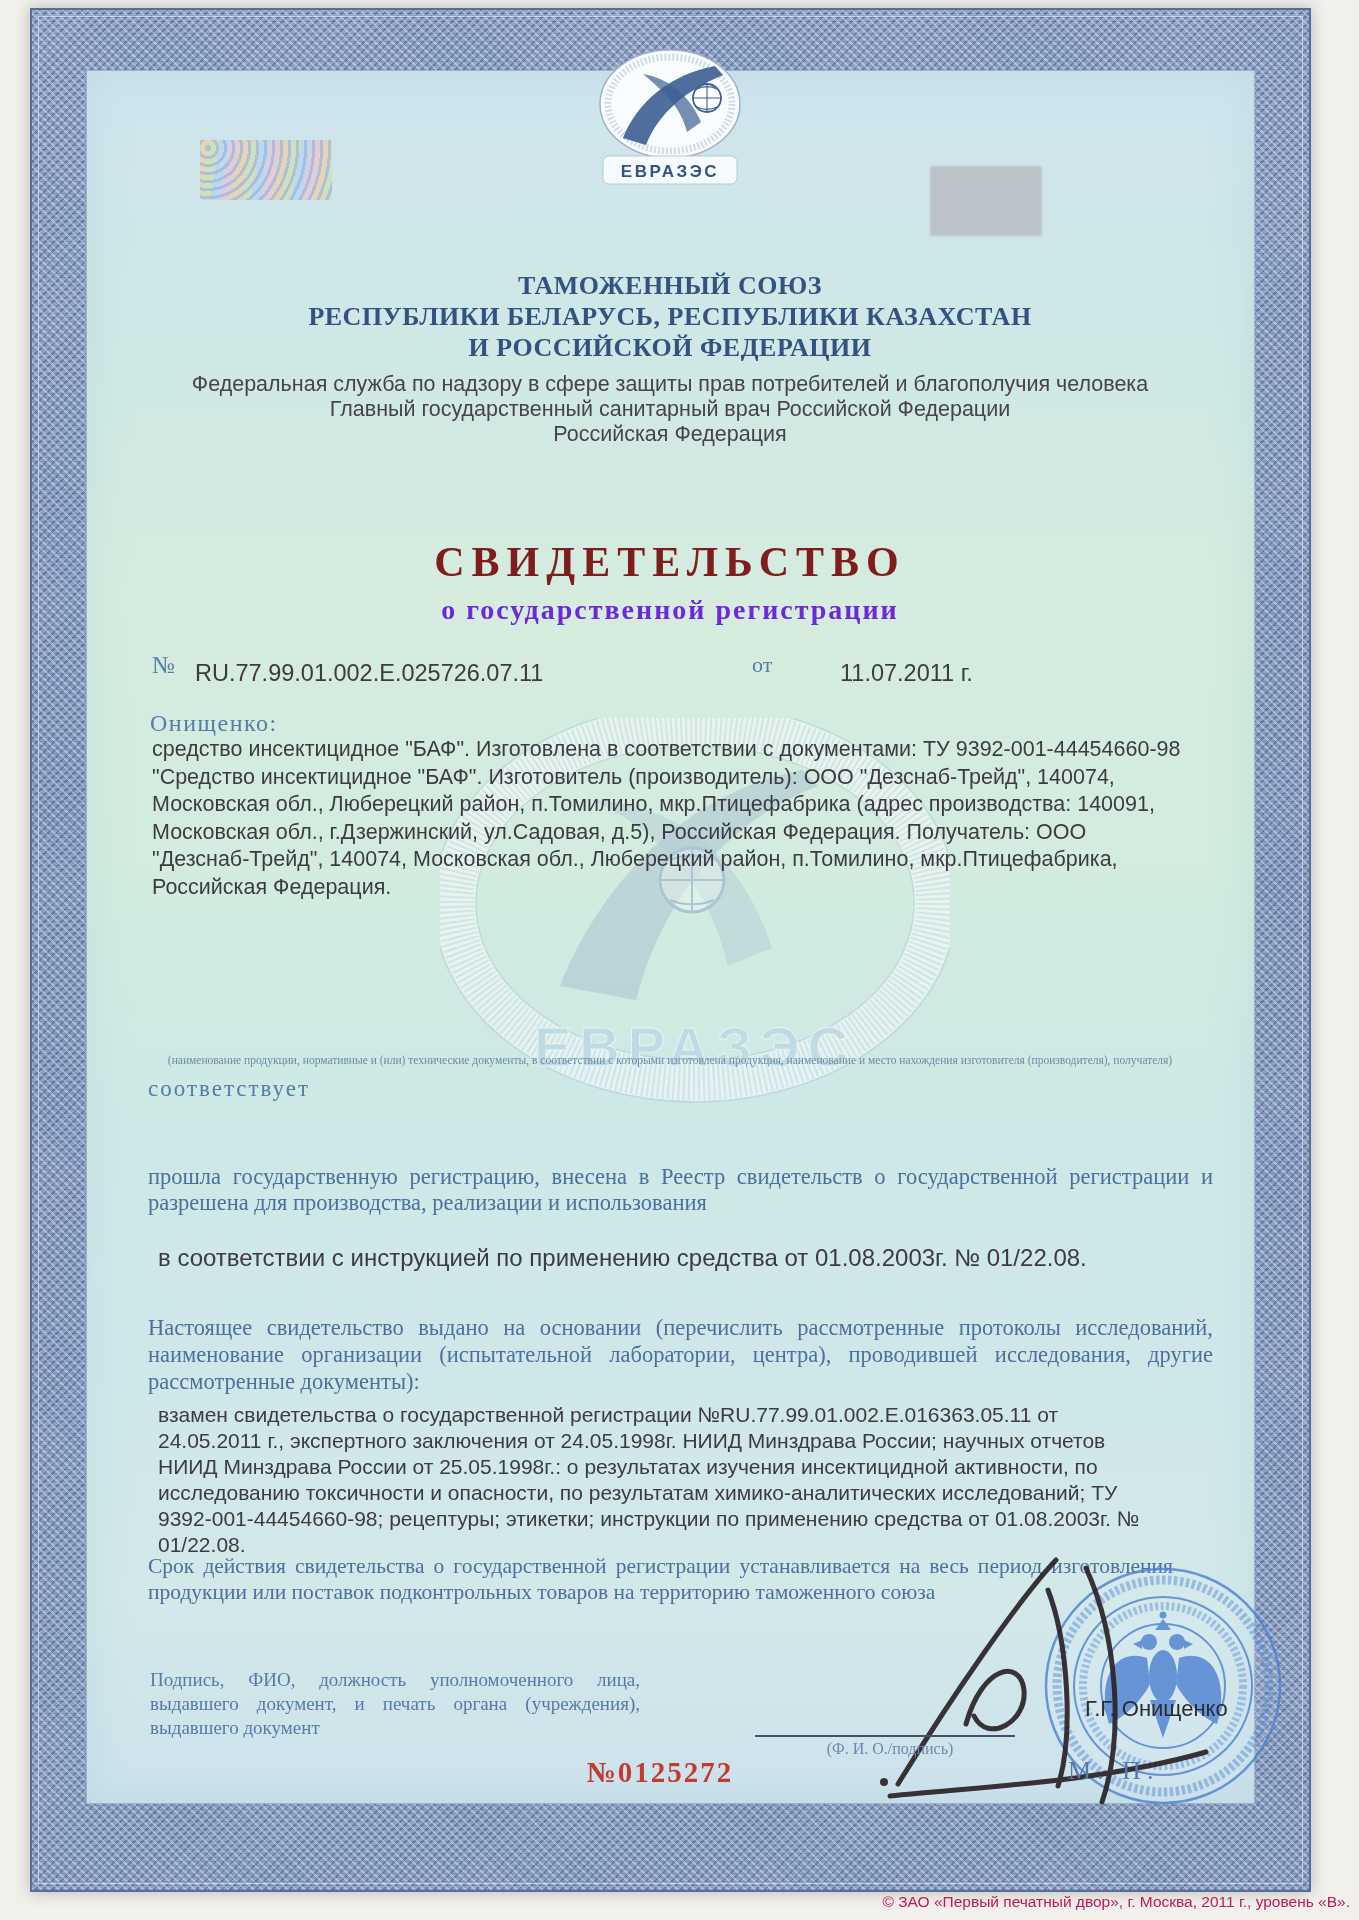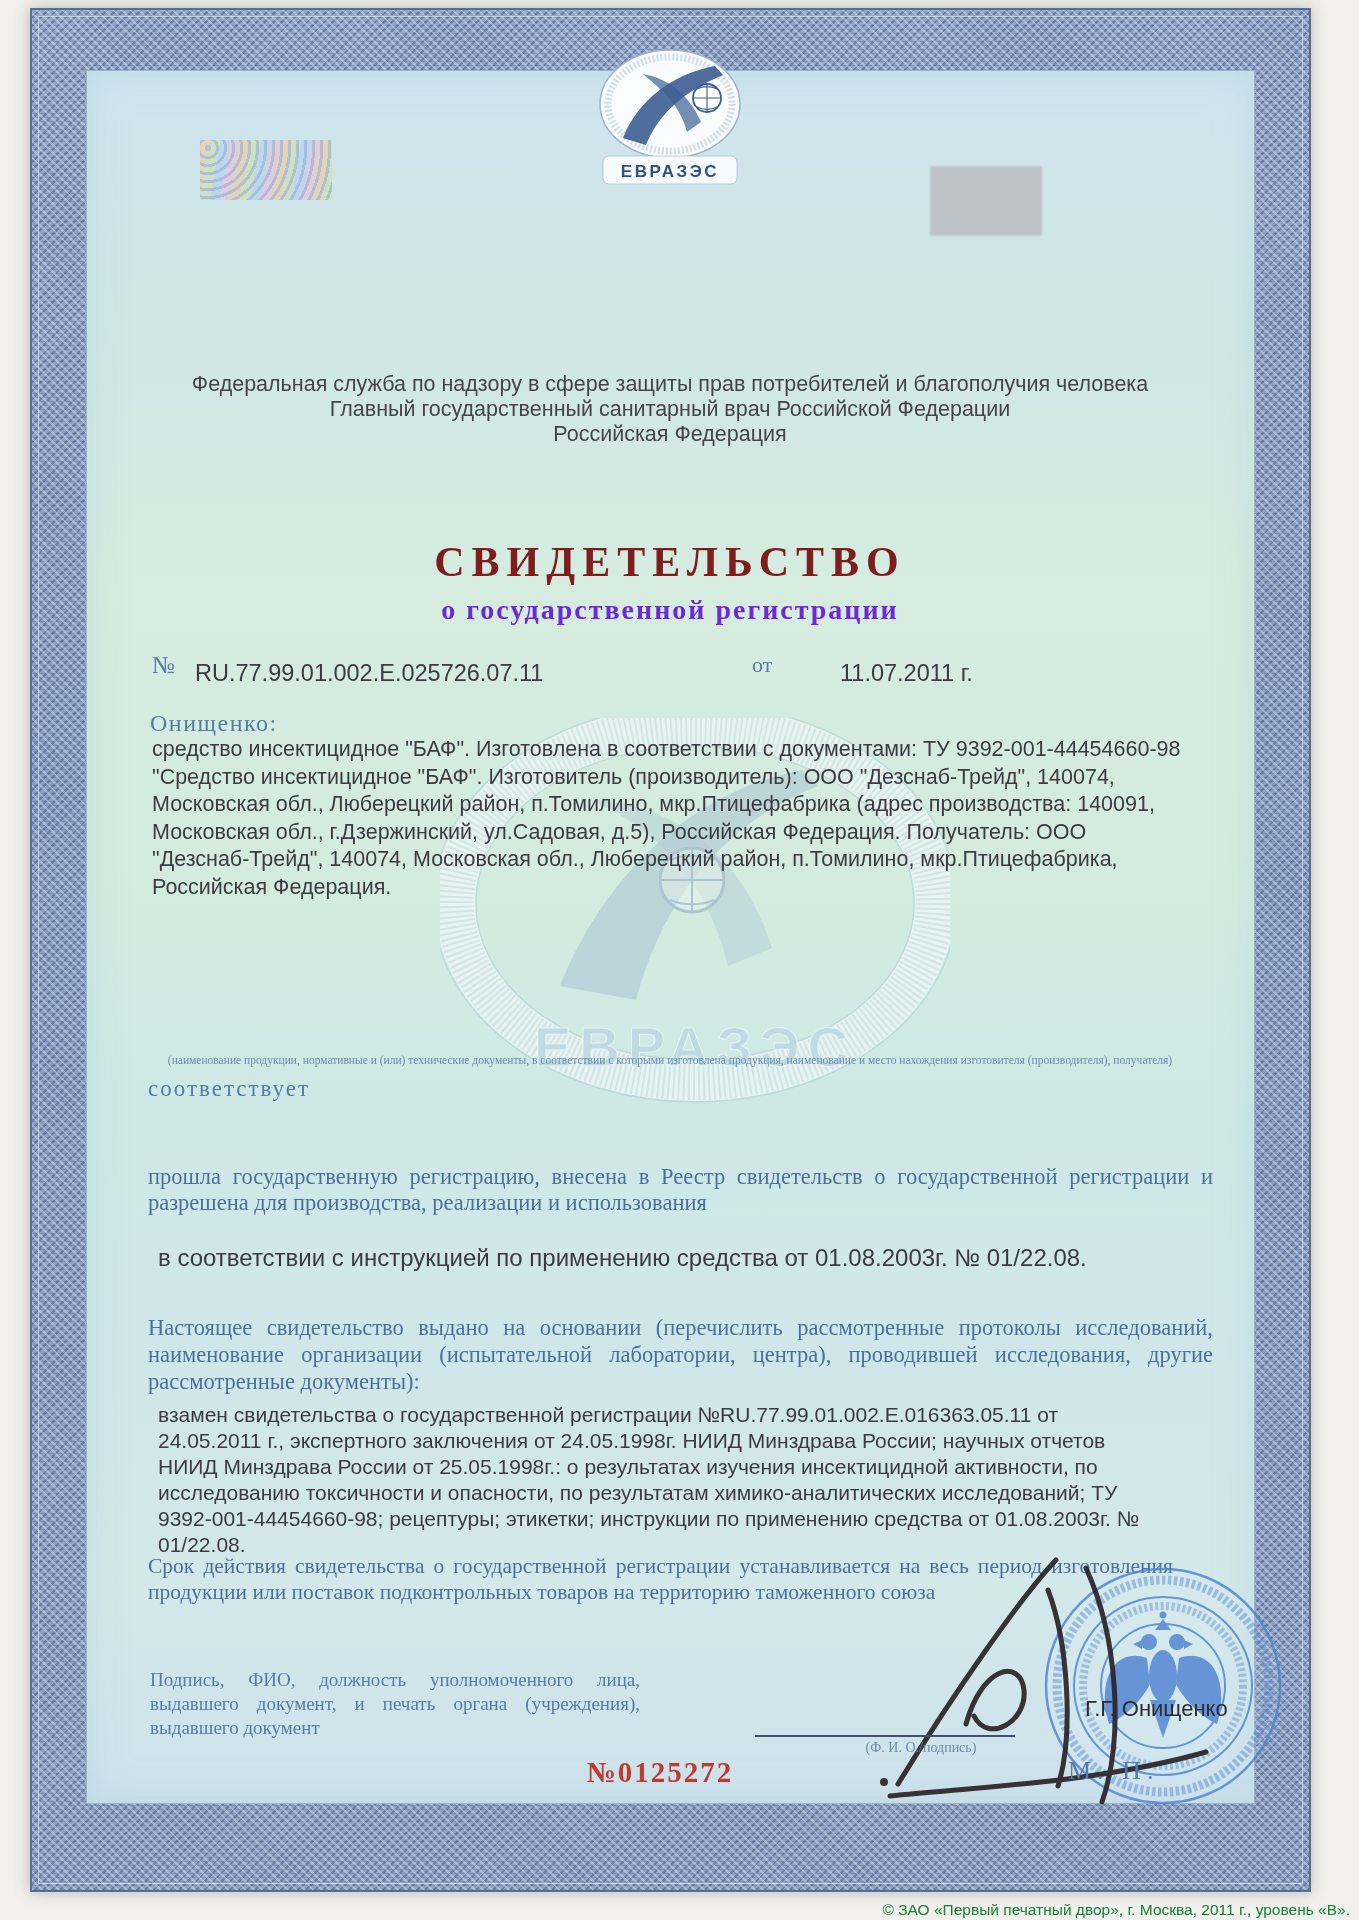--- a/index.html
+++ b/index.html
@@ -26,21 +26,21 @@
   .bluelabel{color:#557ba6;font-family:"Liberation Serif",serif;}
   .bluepara{color:#4c6f9c;font-family:"Liberation Serif",serif;text-align:justify;}
   .dark{color:#3d3a42;font-family:"Liberation Sans",sans-serif;}
   .tinycap{color:#6b8bab;font-family:"Liberation Serif",serif;}
   .serial{color:#c23b33;font-family:"Liberation Serif",serif;font-weight:bold;letter-spacing:2px;}
   .holo{background:
       repeating-radial-gradient(circle at 8px 8px, rgba(120,150,230,.55) 0 3px, rgba(120,150,230,0) 3px 8px),
       repeating-linear-gradient(100deg,#ecd0a9 0 10px,#cfe0b0 10px 20px,#b8d3ec 20px 30px,#e6c6d2 30px 40px);
     opacity:.75;border-radius:2px;filter:blur(.4px);}
   .graypatch{background:#b9bdc3;opacity:.85;filter:blur(1px);border-radius:2px;}
-  .footer{color:#15803d;margin-top:8px;}
+  .footer{color:#be185d;}
 </style>
 </head>
 <body>
 
 <div class="cert">
   <div class="frame"></div>
   <div class="paper"></div>
 
   <svg class="abs" style="left:410px;top:710px;width:510px;height:400px;opacity:.55;" viewBox="0 0 510 400">
     <ellipse cx="255" cy="185" rx="240" ry="178" fill="none" stroke="rgba(255,255,255,.85)" stroke-width="40"></ellipse>
@@ -62,20 +62,25 @@
     <ellipse cx="95" cy="62" rx="70" ry="54" fill="#fafdff" stroke="#9fb3cf" stroke-width="1.5"></ellipse>
     <ellipse cx="95" cy="62" rx="62" ry="47" fill="none" stroke="rgba(159,179,207,.45)" stroke-width="7" stroke-dasharray="2,2"></ellipse>
     <path d="M48,96 C62,60 96,32 140,24 L148,33 C112,48 84,70 71,103 Z" fill="#3c5e93" opacity=".9"></path>
     <path d="M126,80 C114,52 92,36 68,32 C92,52 106,66 112,90 Z" fill="#3c5e93" opacity=".7"></path>
     <circle cx="132" cy="56" r="14" fill="#ffffff" stroke="#3c5e93" stroke-width="1.8"></circle>
     <path d="M118,56 h28 M132,42 v28 M122,47 a16,11 0 0 1 20,0 M122,65 a16,11 0 0 0 20,0" stroke="#3c5e93" stroke-width="1.1" fill="none"></path>
     <rect x="28" y="114" width="134" height="28" rx="6" fill="rgba(250,253,255,.92)" stroke="#aebdd6" stroke-width=".8"></rect>
     <text x="95" y="135" text-anchor="middle" font-family="Liberation Sans, sans-serif" font-weight="bold" font-size="17" letter-spacing="2.5" fill="#33527f">ЕВРАЗЭС</text>
   </svg>
 
+  <div class="abs center navy" style="left:40px;top:262px;width:1200px;font-size:26px;line-height:31px;letter-spacing:.5px;">
+    <div>ТАМОЖЕННЫЙ СОЮЗ</div>
+    <div>РЕСПУБЛИКИ БЕЛАРУСЬ, РЕСПУБЛИКИ КАЗАХСТАН</div>
+    <div>И РОССИЙСКОЙ ФЕДЕРАЦИИ</div>
+  </div>
 
   <div class="abs center dark" style="left:40px;top:364px;width:1200px;font-size:21.5px;line-height:25px;color:#474349;">
     <div>Федеральная служба по надзору в сфере защиты прав потребителей и благополучия человека</div>
     <div>Главный государственный санитарный врач Российской Федерации</div>
     <div>Российская Федерация</div>
   </div>
 
 
   <div class="abs center navy" style="left:40px;top:530px;width:1200px;font-size:42px;letter-spacing:7px;color:#7f1d1d;">СВИДЕТЕЛЬСТВО</div>
   <div class="abs center navy" style="left:40px;top:586px;width:1200px;font-size:28px;letter-spacing:2px;color:#6d28d9;">о государственной регистрации</div>
@@ -130,20 +135,20 @@
       <path d="M20,250 C120,240 230,236 336,206"></path>
     </g>
     <circle cx="14" cy="236" r="4" fill="#2b2327" opacity=".92"></circle>
   </svg>
 
   <div class="abs bluepara" style="left:120px;top:1660px;width:490px;font-size:19px;line-height:24px;color:#557ba6;">Подпись, ФИО, должность уполномоченного лица, выдавшего документ, и печать органа (учреждения), выдавшего документ</div>
 
   <div class="abs dark" style="left:1055px;top:1688px;font-size:22px;color:#2c2b30;">Г.Г. Онищенко</div>
 
   <div class="abs" style="left:725px;top:1727px;width:260px;border-top:2px solid #44506a;"></div>
-  <div class="abs center tinycap" style="left:786px;top:1732px;width:210px;font-size:14px;">(Ф. И. О./подпись)</div>
+  <div class="abs center tinycap" style="left:755px;top:1732px;width:210px;font-size:16px;">(Ф. И. О./подпись)</div>
 
   <div class="abs center serial" style="left:510px;top:1748px;width:240px;font-size:29px;">№0125272</div>
 
   <div class="abs bluelabel" style="left:1038px;top:1748px;font-size:26px;letter-spacing:6px;">М. П.</div>
 </div>
 
 <div class="abs footer" style="position:absolute;left:660px;top:1893px;width:690px;text-align:right;font-size:15.5px;">© ЗАО «Первый печатный двор»,  г. Москва,  2011 г., уровень «В».</div>
 
 </body></html>

